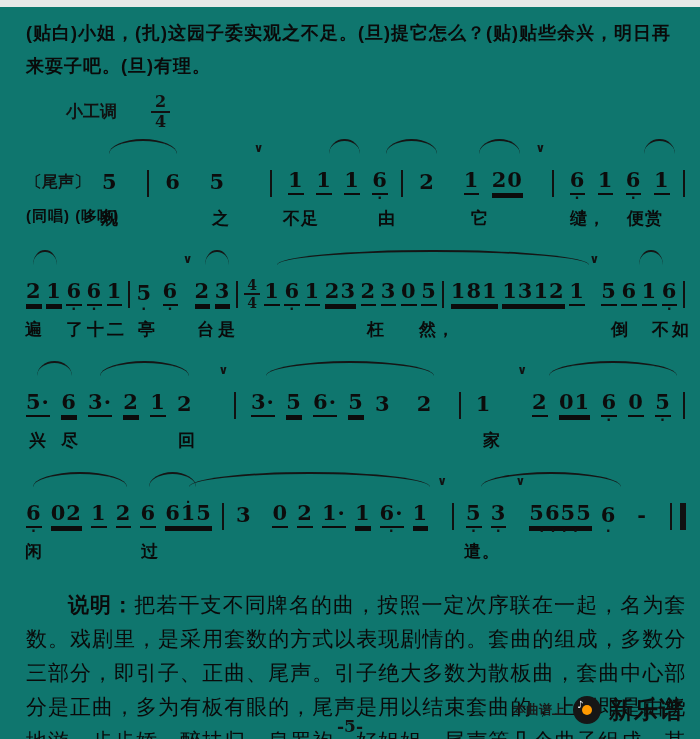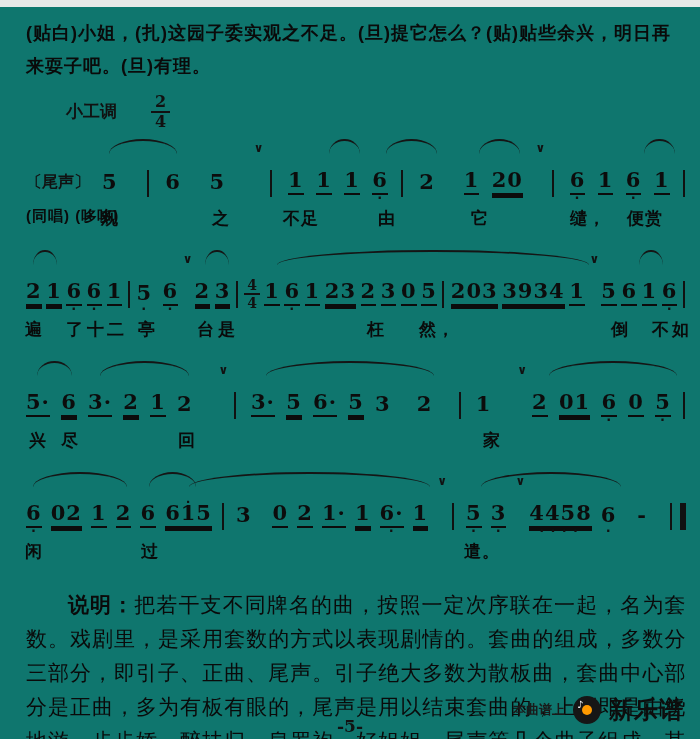--- a/index.html
+++ b/index.html
@@ -204,23 +204,23 @@
           <span class="tok"><span class="nm u1">2</span></span>
           <span class="sp" style="flex-grow: 1;"></span>
           <span class="tok"><span class="nm u1">3</span></span>
           <span class="sp" style="flex-grow: 1;"></span>
           <span class="tok"><span class="nm u1">0</span></span>
           <span class="sp" style="flex-grow: 1;"></span>
           <span class="tok"><span class="nm u1">5</span></span>
           <span class="sp" style="flex-grow: 1;"></span>
           <span class="barline"></span>
           <span class="sp" style="flex-grow: 1.2;"></span>
-          <span class="tok"><span class="nm u2">203</span></span>
-          <span class="sp" style="flex-grow: 1;"></span>
-          <span class="tok"><span class="nm u2">3934</span></span>
+          <span class="tok"><span class="nm u2">181</span></span>
+          <span class="sp" style="flex-grow: 1;"></span>
+          <span class="tok"><span class="nm u2">1312</span></span>
           <span class="sp" style="flex-grow: 1;"></span>
           <span class="tok"><span class="nm u1">1</span></span>
           <span class="sp" style="flex-grow: 1;"></span>
           <span class="breath">∨</span>
           <span class="sp" style="flex-grow: 0.45;"></span>
           <span class="tok"><span class="nm u1">5</span></span>
           <span class="sp" style="flex-grow: 1;"></span>
           <span class="tok"><span class="nm u1">6</span></span>
           <span class="sp" style="flex-grow: 1;"></span>
           <span class="tok"><span class="nm u1">1</span></span>
@@ -340,21 +340,21 @@
           <span class="breath">∨</span>
           <span class="sp" style="flex-grow: 0.45;"></span>
           <span class="barline"></span>
           <span class="sp" style="flex-grow: 1.2;"></span>
           <span class="tok"><span class="nm u1">5</span><span class="dotb">·</span></span>
           <span class="sp" style="flex-grow: 1;"></span>
           <span class="tok"><span class="nm u1">3</span><span class="dotb">·</span></span>
           <span class="sp" style="flex-grow: 1;"></span>
           <span class="breath">∨</span>
           <span class="sp" style="flex-grow: 0.45;"></span>
-          <span class="tok"><span class="nm u2">4458</span><span class="dotb spread">····</span></span>
+          <span class="tok"><span class="nm u2">5655</span><span class="dotb spread">····</span></span>
           <span class="sp" style="flex-grow: 1;"></span>
           <span class="tok"><span class="nm u0">6</span><span class="dotb">·</span></span>
           <span class="sp" style="flex-grow: 2.3;"></span>
           <span class="tok"><span class="nm u0">-</span></span>
           <span class="sp" style="flex-grow: 2.3;"></span>
           <span class="fbar"></span>
           <span class="slur" style="left: 7.2px; width: 93.4px;"></span>
           <span class="slur" style="left: 123.2px; width: 47px;"></span>
           <span class="slur" style="left: 163.15px; width: 240.45px;"></span>
           <span class="slur" style="left: 455.2px; width: 139.4px;"></span>

